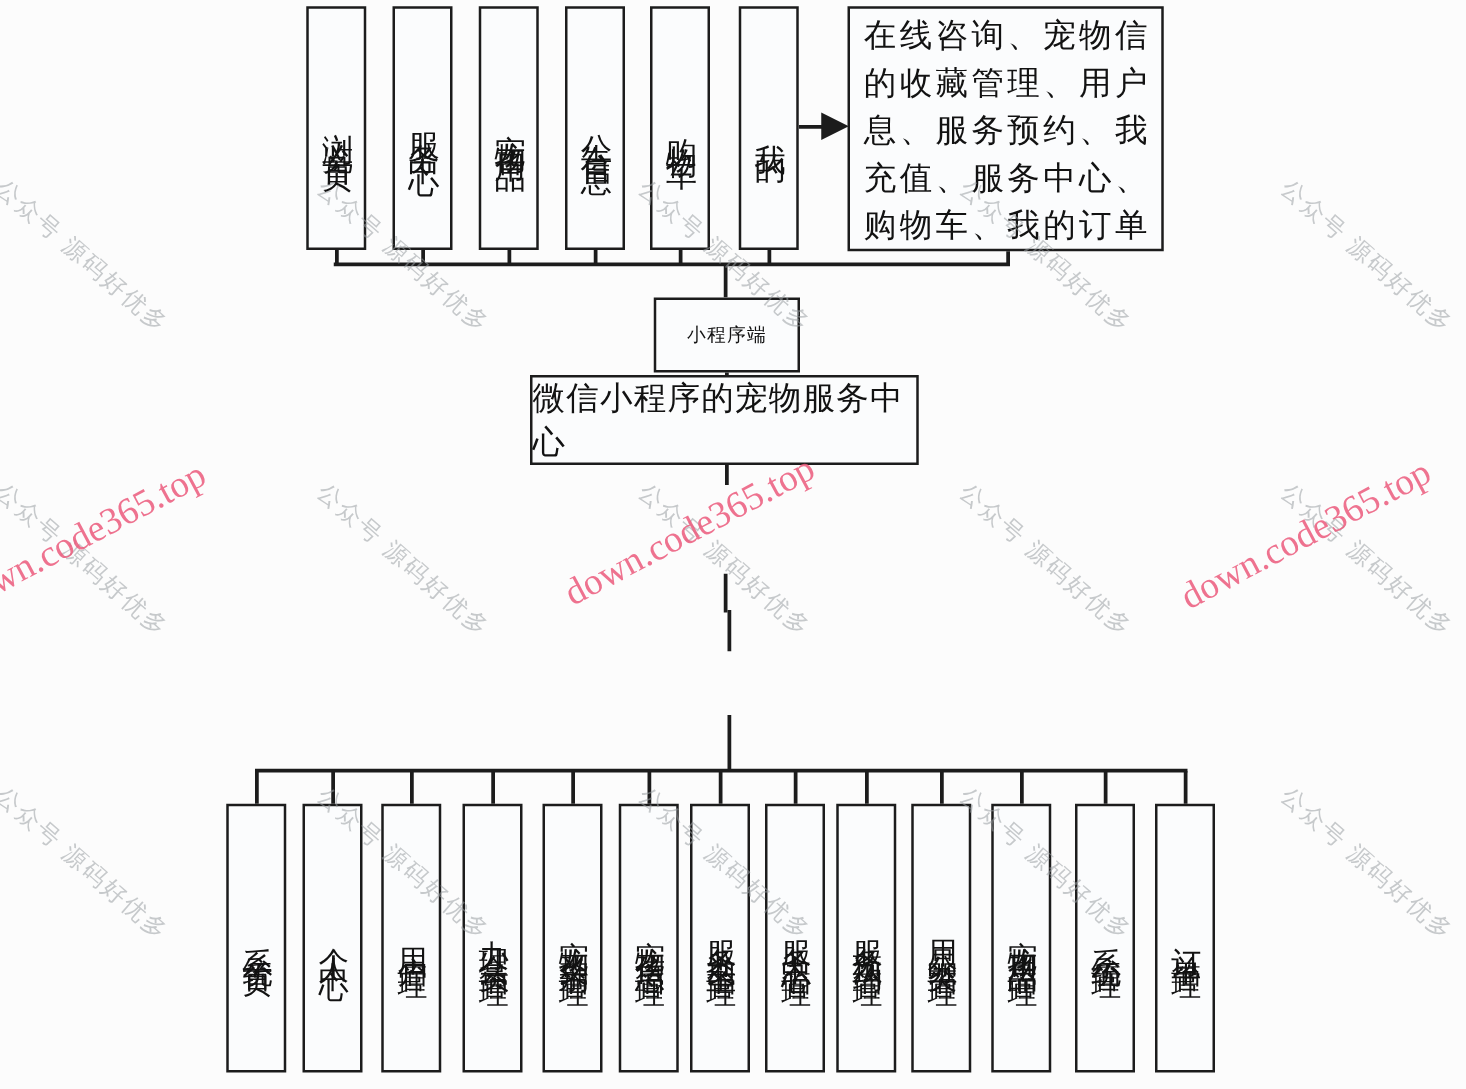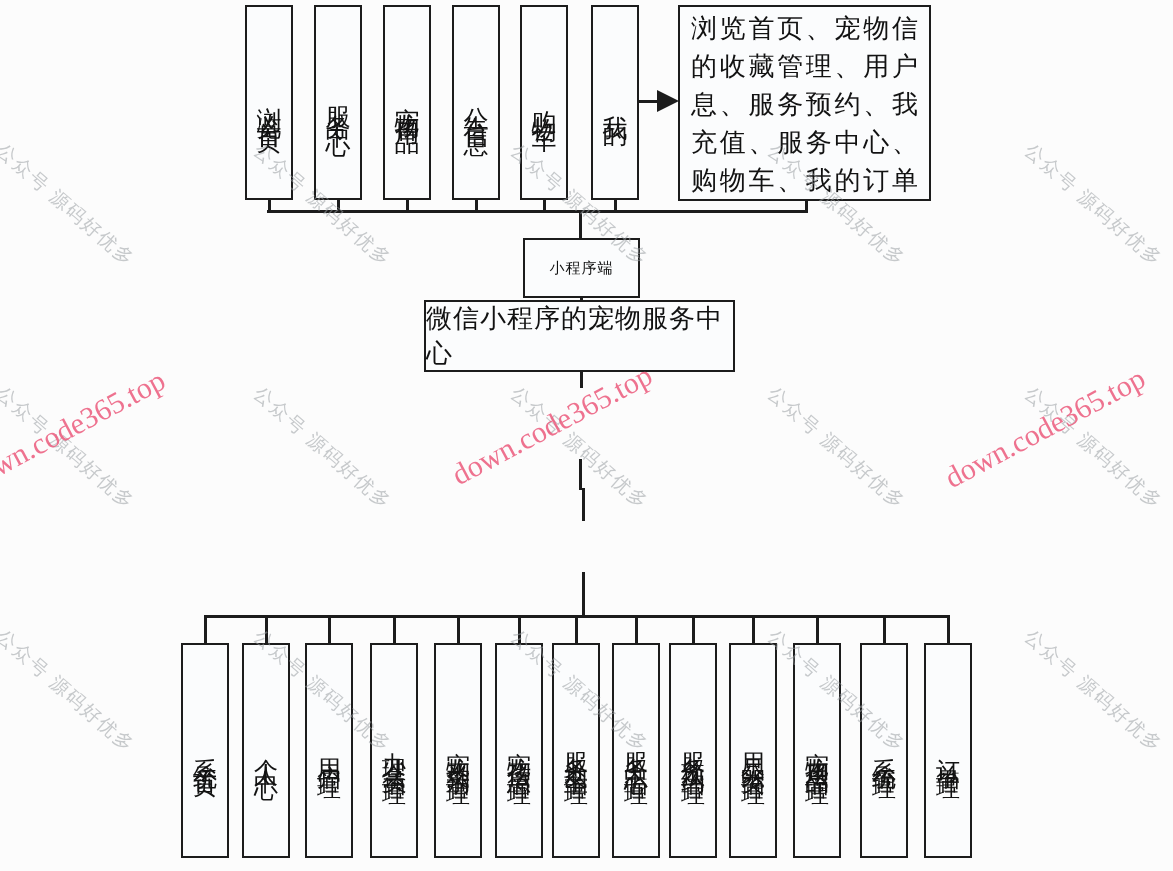--- a/index.html
+++ b/index.html
@@ -102,21 +102,21 @@
       <span class="vtext">公告信息</span>
     </div>
   <div class="node vbox" style="left:520px">
       <span class="vtext">购物车</span>
     </div>
   <div class="node vbox" style="left:591px">
       <span class="vtext">我的</span>
     </div>
 
   <div class="node features" style="left:678px;top:5px;width:253px;height:196px">
-    <div class="feat-line">浏览首页、宠物信</div>
+    <div class="feat-line">在线咨询、宠物信</div>
     <div class="feat-line">的收藏管理、用户</div>
     <div class="feat-line">息、服务预约、我</div>
     <div class="feat-line">充值、服务中心、</div>
     <div class="feat-line">购物车、我的订单</div>
   </div>
 
   <div class="line" style="left:639px;top:100px;width:20px;height:3px"></div>
   <div class="arrowhead" style="left:657px;top:90px"></div>
 
   <div class="line" style="left:267.5px;top:199px;width:3px;height:12px"></div>

